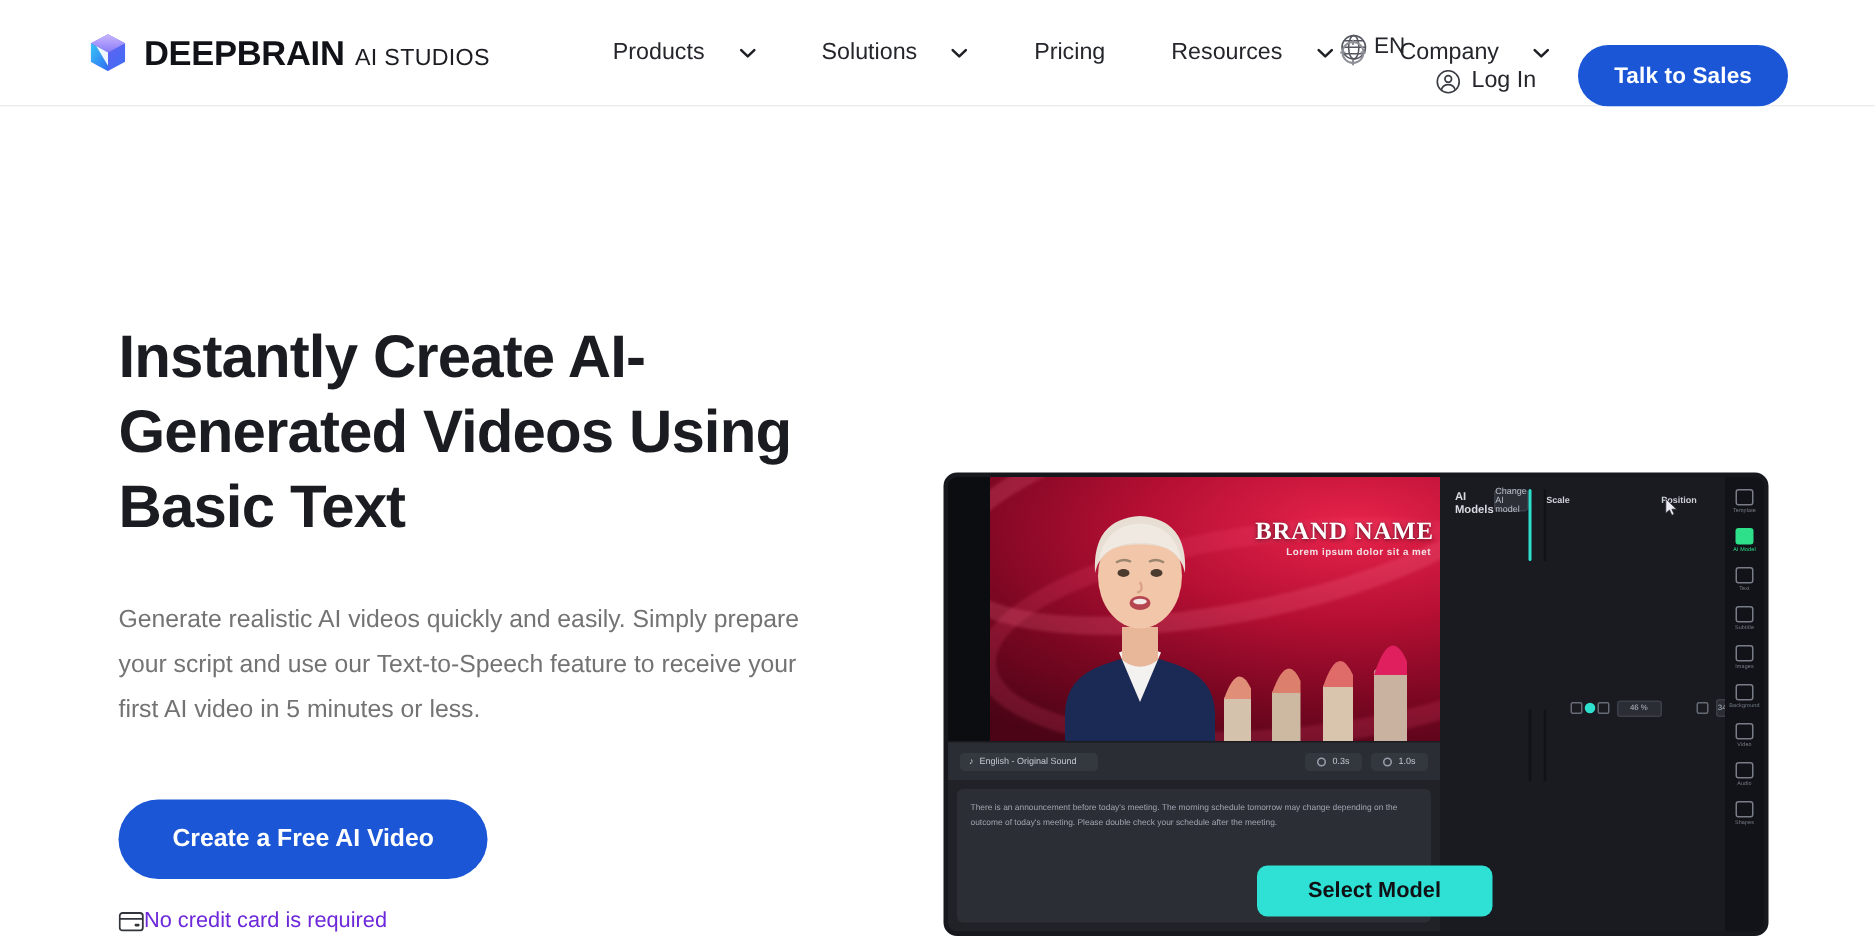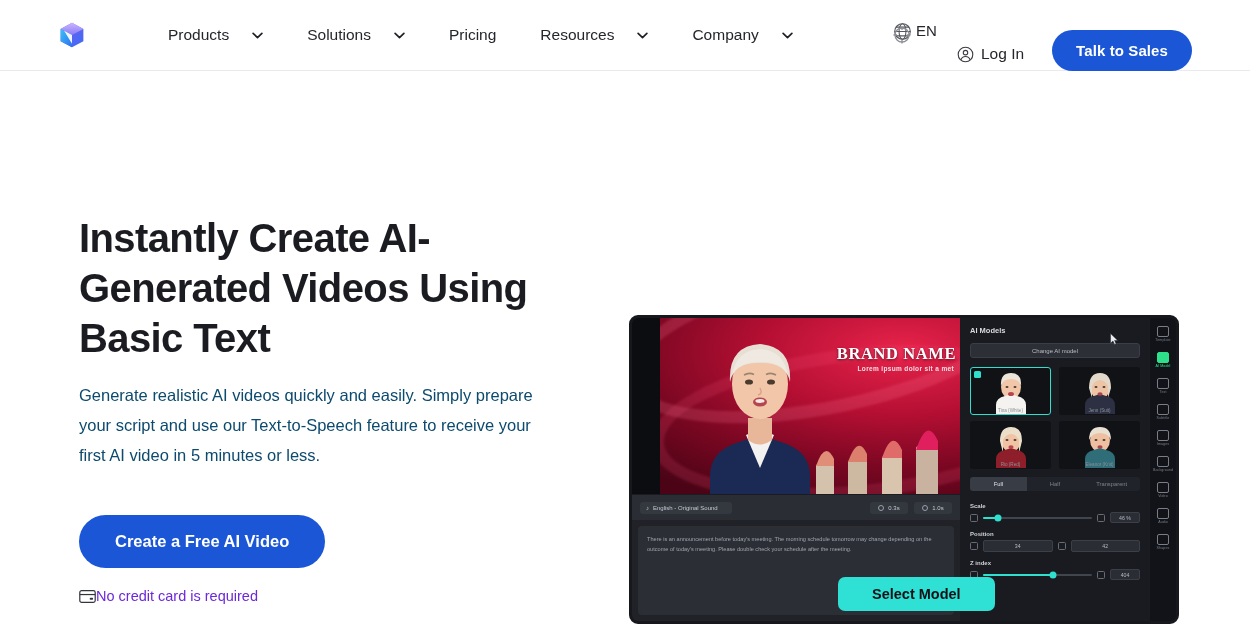--- a/index.html
+++ b/index.html
@@ -132,24 +132,24 @@
   }
   .hero-title {
     font-size: 40px;
     line-height: 50px;
     font-weight: 700;
     letter-spacing: -0.6px;
     color: #1b1c21;
     max-width: 470px;
   }
   .hero-sub {
-    margin-top: 17px;
+    margin-top: 35px;
     font-size: 16.5px;
     line-height: 30px;
-    color: #0c4a6e;
+    color: #737373;
     max-width: 500px;
     font-weight: 400;
   }
   .btn-cta {
     margin-top: 45px;
     background: #1a56d6;
     color: #fff;
     font-size: 16.5px;
     font-weight: 700;
     border: none;
@@ -278,21 +278,20 @@
     line-height: 10px;
     color: #9fa4ae;
     overflow: hidden;
   }
 
   
   .panel {
     width: 190px;
     background: #191b20;
     display: flex;
-    flex-direction: column;
     padding: 8px 10px 0 10px;
     flex: 0 0 auto;
   }
   .panel-title {
     font-size: 7.5px;
     color: #d7dae1;
     font-weight: 700;
     margin-bottom: 8px;
   }
   .panel-btn {
@@ -480,20 +479,24 @@
             <stop offset="0" stop-color="#c9b6ff"></stop>
               <stop offset="1" stop-color="#8a7bf5"></stop>
           </linearGradient>
         </defs>
         <path d="M16 2 L29 9 L29 23 L16 30 L3 23 L3 9 Z" fill="url(#cg1)"></path>
         <path d="M16 2 L29 9 L16 16 L3 9 Z" fill="url(#cg3)"></path>
         <path d="M3 9 L16 16 L16 30 L3 23 Z" fill="url(#cg2)"></path>
         <path d="M7 11 L16 16 L16 26 Z" fill="#ffffff" opacity="0.92"></path>
       </svg>
     </span>
+    <span class="brand-text">
+      <span class="brand-name">DEEPBRAIN</span>
+      <span class="brand-sub">AI STUDIOS</span>
+    </span>
   </div>
 
   <nav class="nav">
     <div class="nav-item">
       <span>Products</span>
       <span>
         <svg class="chev" viewBox="0 0 12 8">
             <path d="M1 1.6 L6 6.4 L11 1.6" fill="none" stroke="#1e1f25" stroke-width="1.9" stroke-linecap="round" stroke-linejoin="round"></path>
           </svg>
       </span>

